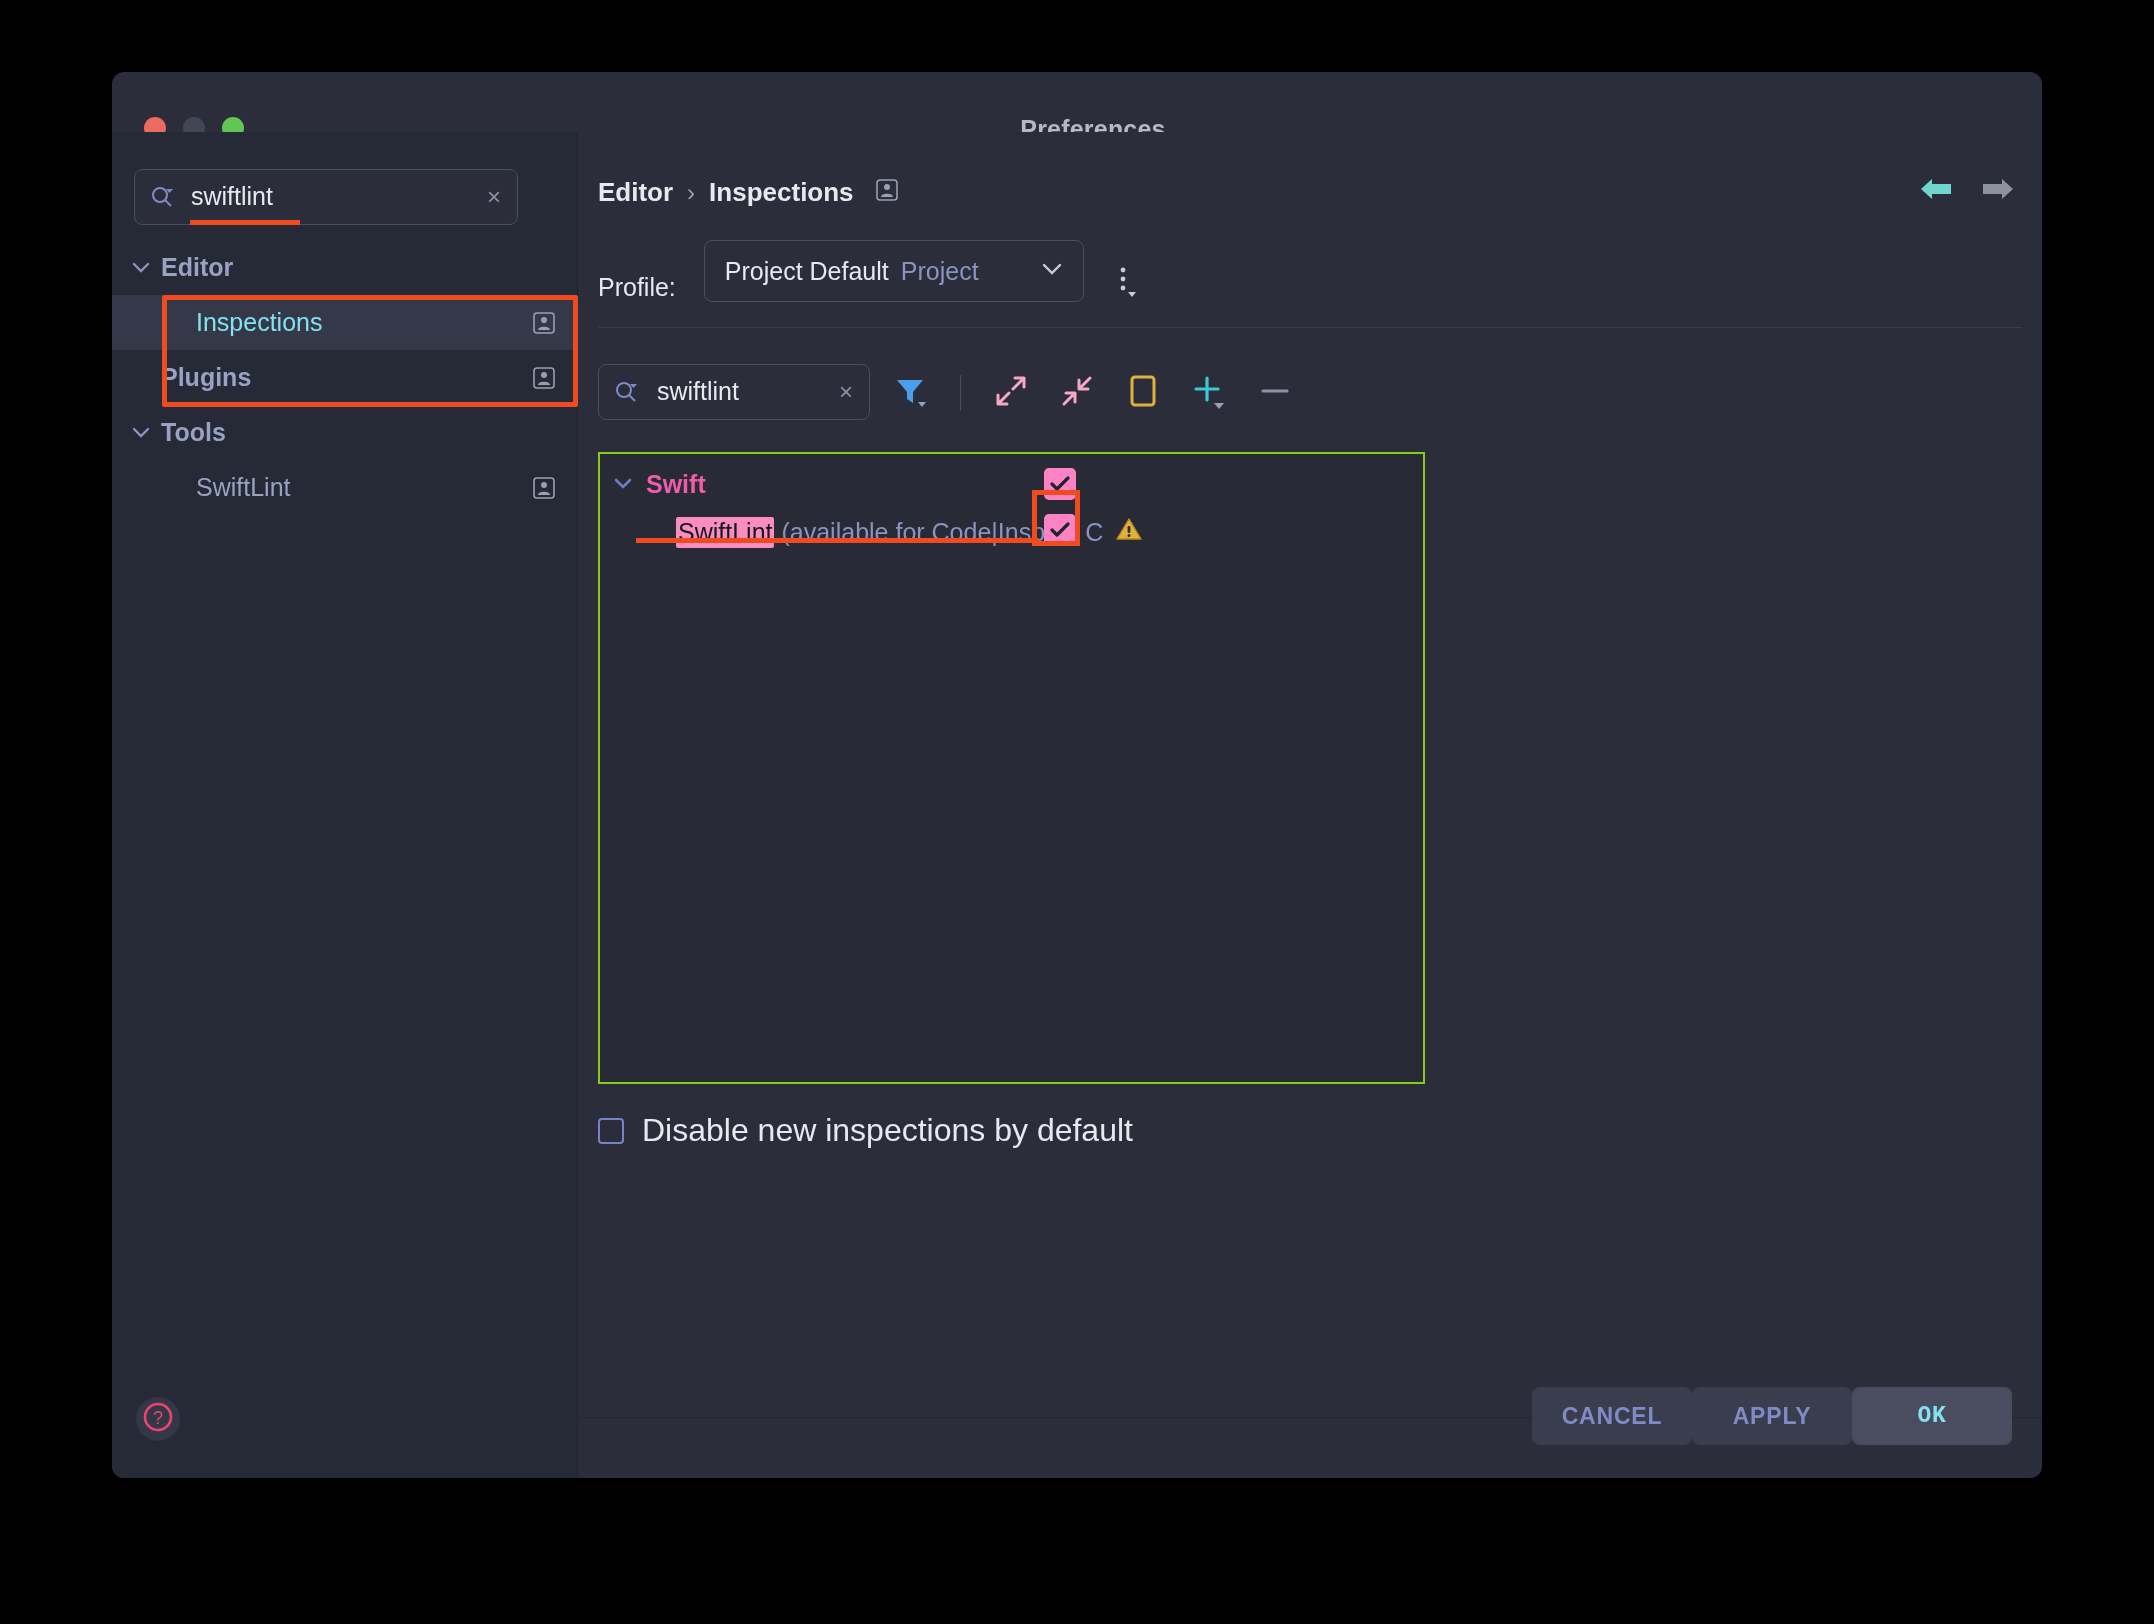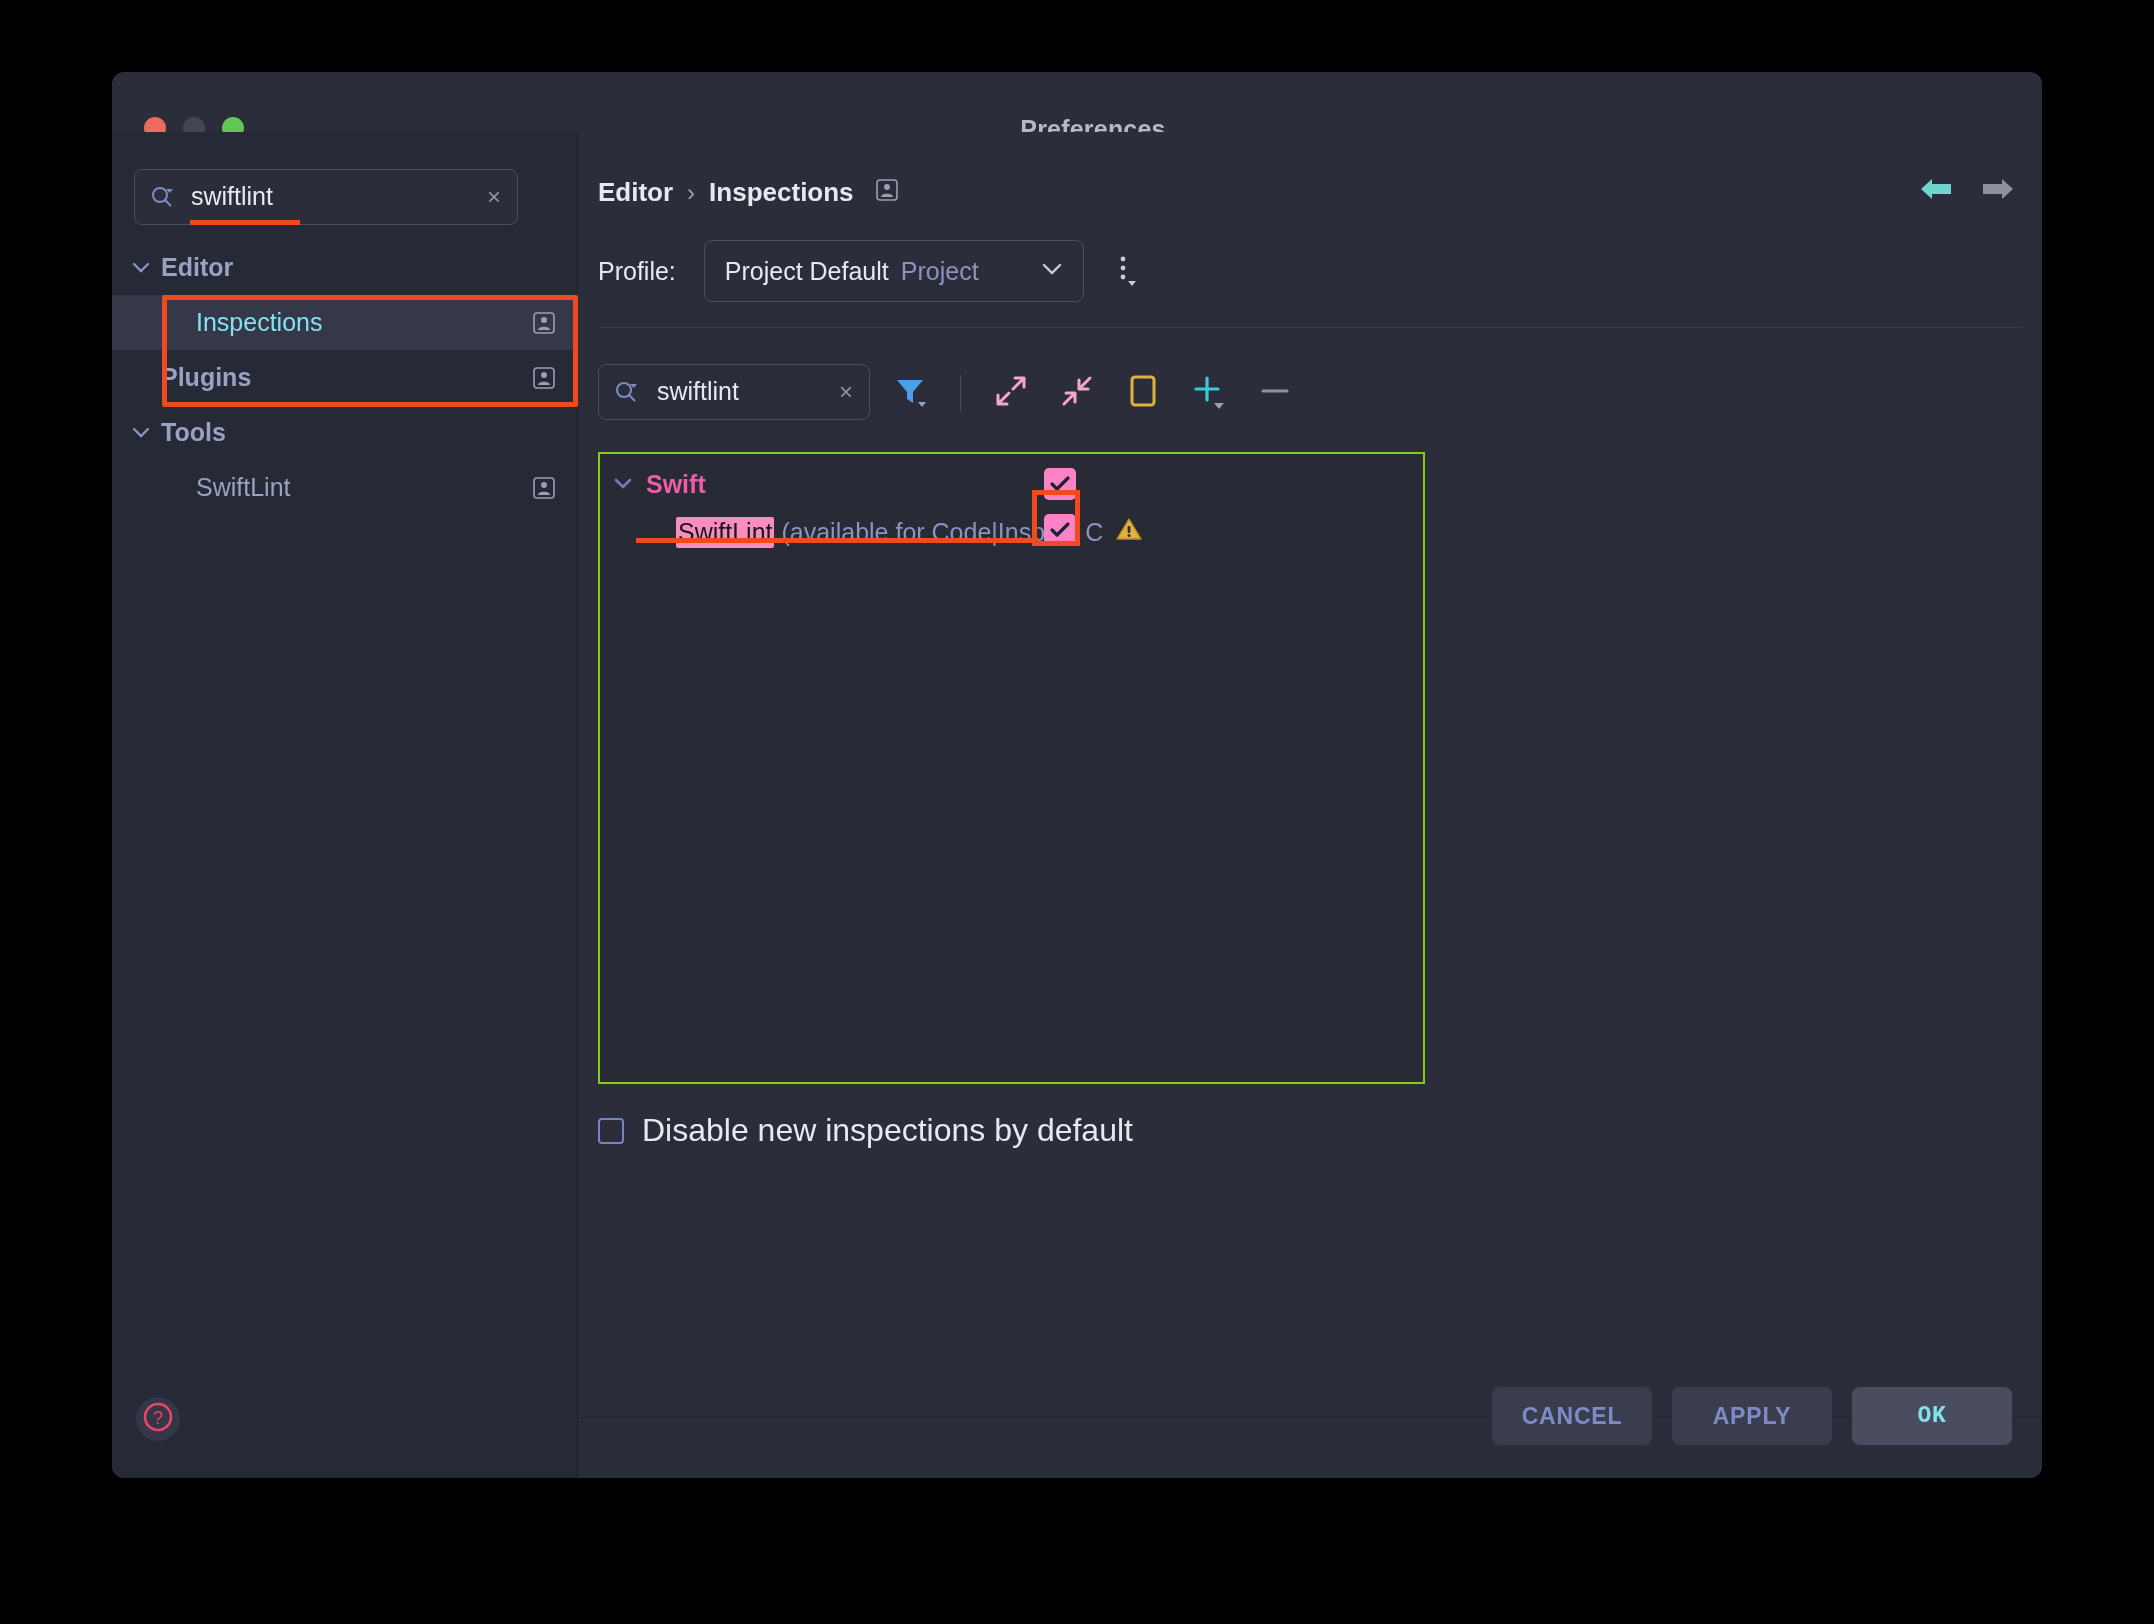--- a/index.html
+++ b/index.html
@@ -199,21 +199,21 @@
     top: 44px;
     display: flex;
     gap: 26px;
   }
 
   .profile-row {
     position: absolute;
     left: 20px;
     top: 108px;
     display: flex;
-    align-items: center;
+    align-items: flex-end;
   }
   .profile-label {
     color: #e7e9ef;
     font-size: 25px;
     margin-right: 28px;
   }
   .profile-combo {
     width: 380px;
     height: 62px;
     border: 1px solid #4a4f61;
@@ -400,21 +400,20 @@
     width: 100%;
     height: 1px;
     background: #232531;
   }
 
   .buttons {
     position: absolute;
     right: 30px;
     bottom: 33px;
     display: flex;
-    gap: 20px;
   }
   .btn {
     height: 58px;
     min-width: 160px;
     border-radius: 8px;
     background: #3a3d4d;
     color: #7f8bc6;
     font-size: 23px;
     font-weight: bold;
     letter-spacing: 0.8px;

